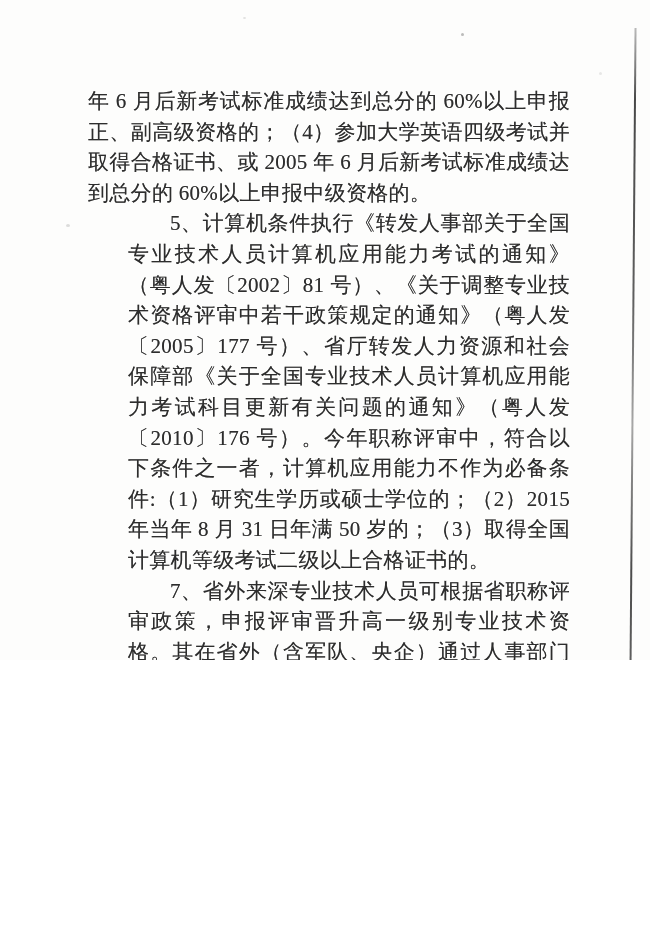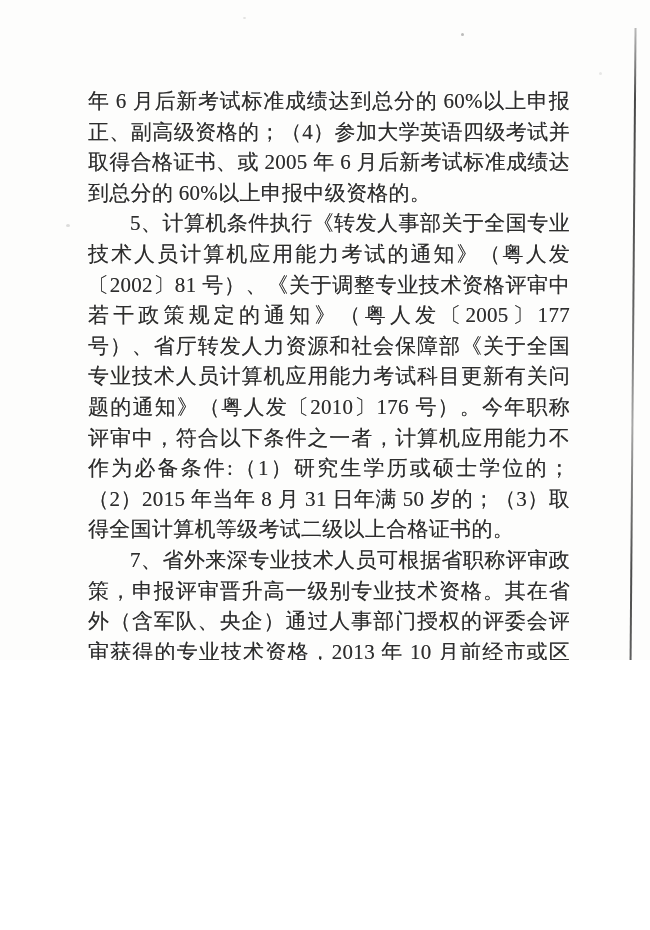--- a/index.html
+++ b/index.html
@@ -22,21 +22,21 @@
     font-size: 21px;
     line-height: 30.6px;
     text-align: justify;
     text-justify: inter-ideograph;
     letter-spacing: 0.3px;
     color: #2d2d2d;
     
     text-shadow: 0 0 0.4px rgba(45,45,45,0.55);
   }
   .text-block p { margin: 0; text-align-last: left; }
-  .text-block p.indent { text-indent: 2em; }
+  .text-block p.indent { text-indent: 2em; margin-left: 40px; }
   .page-number {
     position: absolute;
     left: 60px; top: 857px;
     font-size: 19px;
     letter-spacing: 0.5px;
     color: #303030;
     text-shadow: 0 0 0.4px rgba(45,45,45,0.5);
   }
   .scan-line {
     position: absolute;

